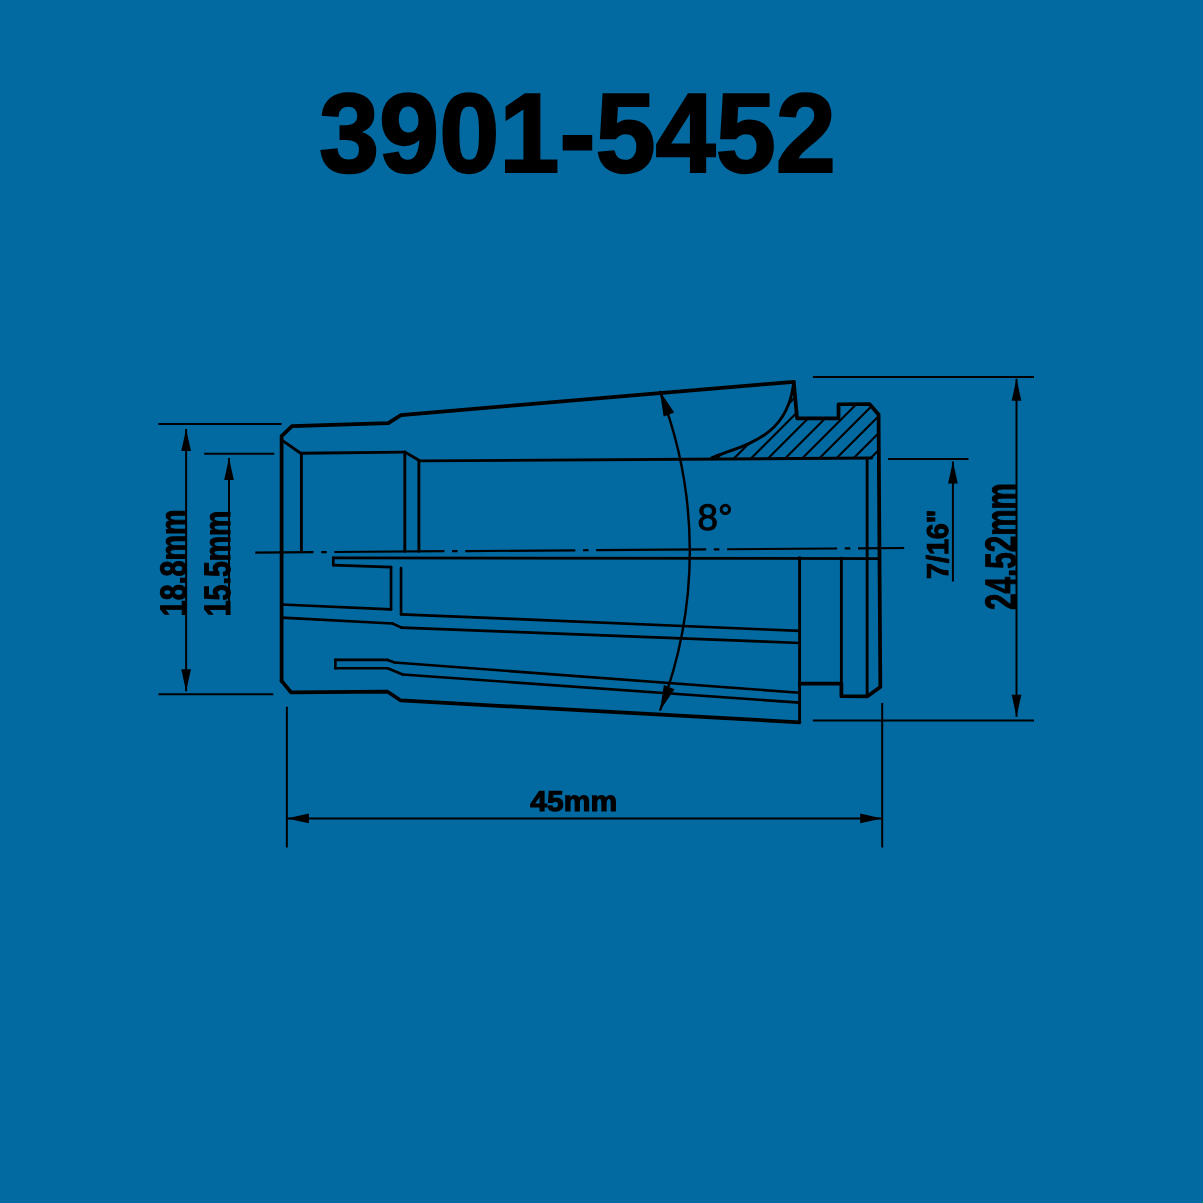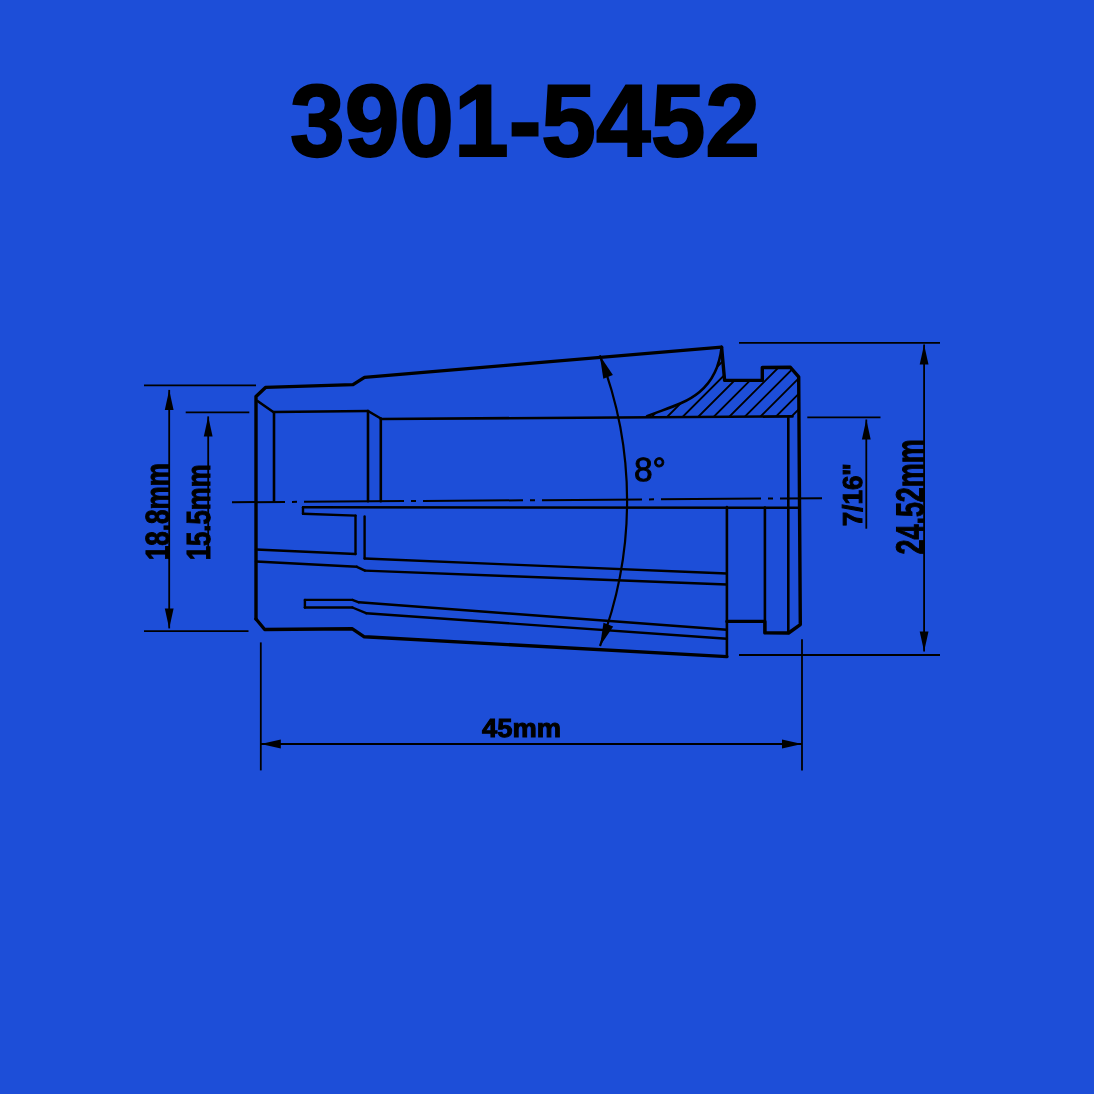--- a/index.html
+++ b/index.html
@@ -1,16 +1,16 @@
 <!DOCTYPE html>
 <html><head>
 <meta charset="utf-8">
 <style>
   html,body{margin:0;padding:0;background:#fff;}
-  .page{width:1094px;height:1094px;position:relative;background:#1d4ed8;overflow:hidden;}
+  .page{width:1094px;height:1094px;position:relative;background:#0369a1;overflow:hidden;}
   svg{display:block;}
   text{font-family:"Liberation Sans",sans-serif;text-rendering:geometricPrecision;}
 </style>
 </head>
 <body>
 <div class="page">
 <svg width="1094" height="1094" viewBox="0 0 1094 1094" style="filter:blur(0.35px)">
   <defs>
     <clipPath id="hatchclip">
       <path d="M647 416.3 C674 404.5 716 400 721.6 347.1 L724.6 380.4 L762.3 380.4 L762.3 367.5 L790.4 367.3 L798.7 376.9 L798.7 416.5 Z"></path>

